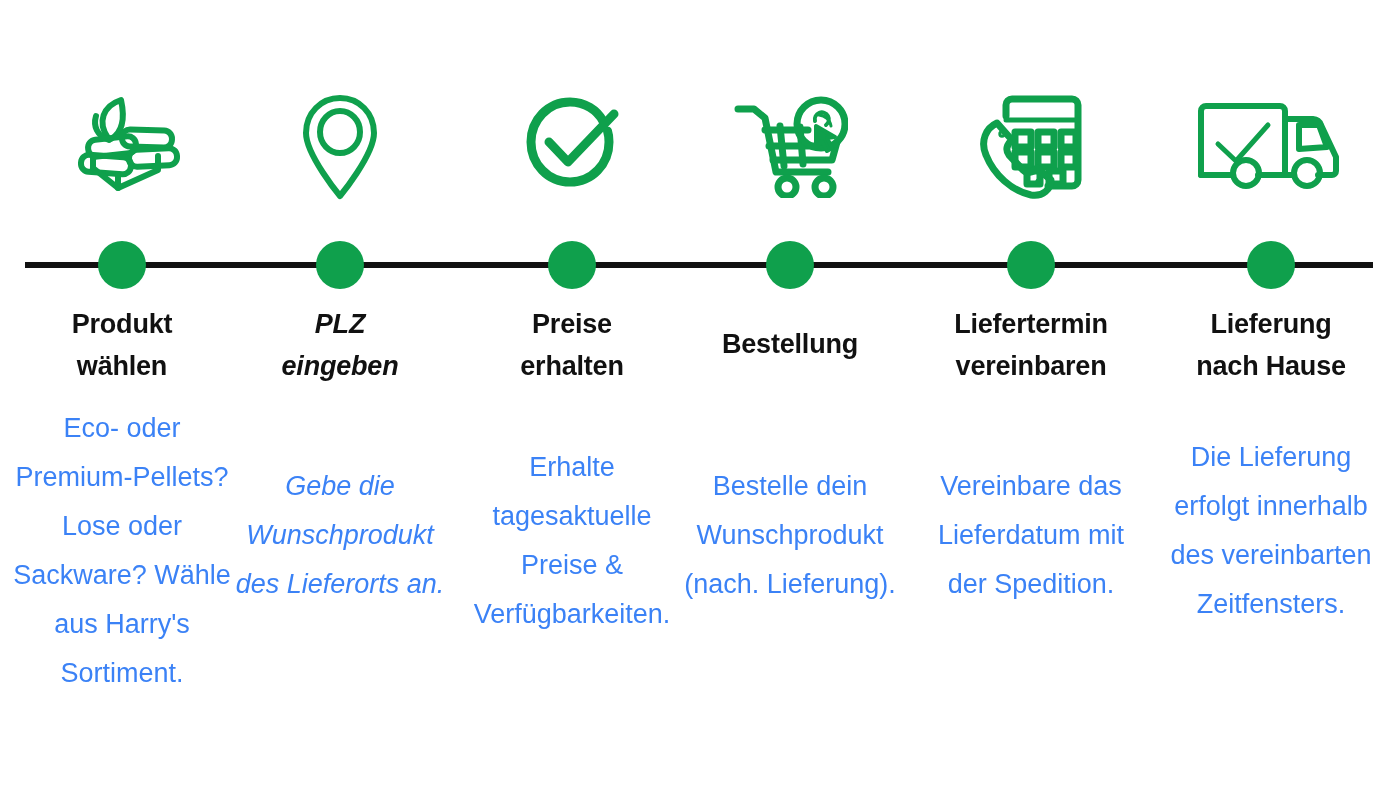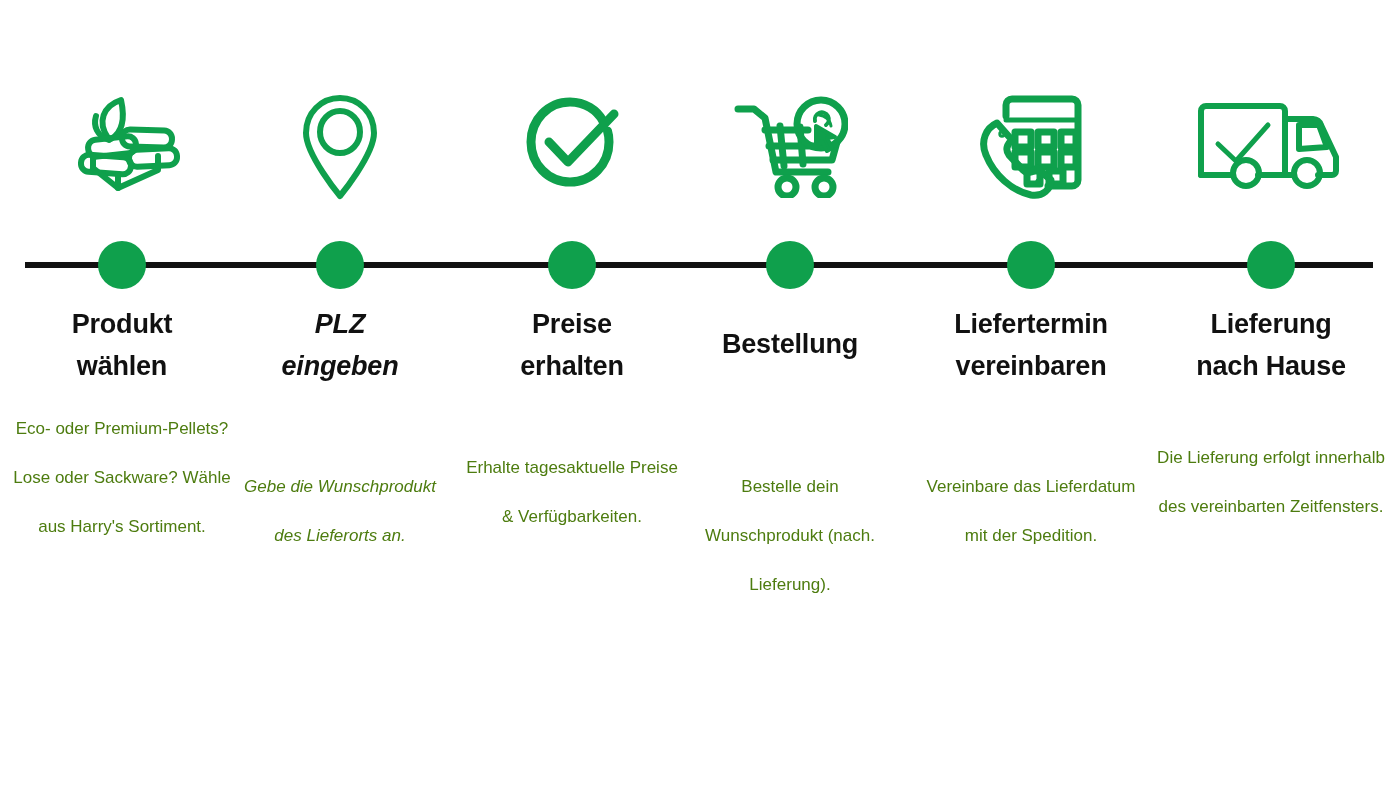--- a/index.html
+++ b/index.html
@@ -93,24 +93,24 @@
   }
   .step-title.one-line {
     top: 323px;
   }
 
   
   .step-desc {
     position: absolute;
     left: 0;
     width: 216px;
-    font-size: 17px;
+    font-size: 27px;
     font-weight: 300;
     line-height: 49px;
-    color: #4d7c0f;
+    color: #3b82f6;
     white-space: pre-line;
   }
 
   
   .step-desc.d0 { top: 404px; }
   .step-desc.d1 { top: 462px; }
   .step-desc.d2 { top: 443px; }
   .step-desc.d3 { top: 462px; }
   .step-desc.d4 { top: 462px; }
   .step-desc.d5 { top: 433px; }

